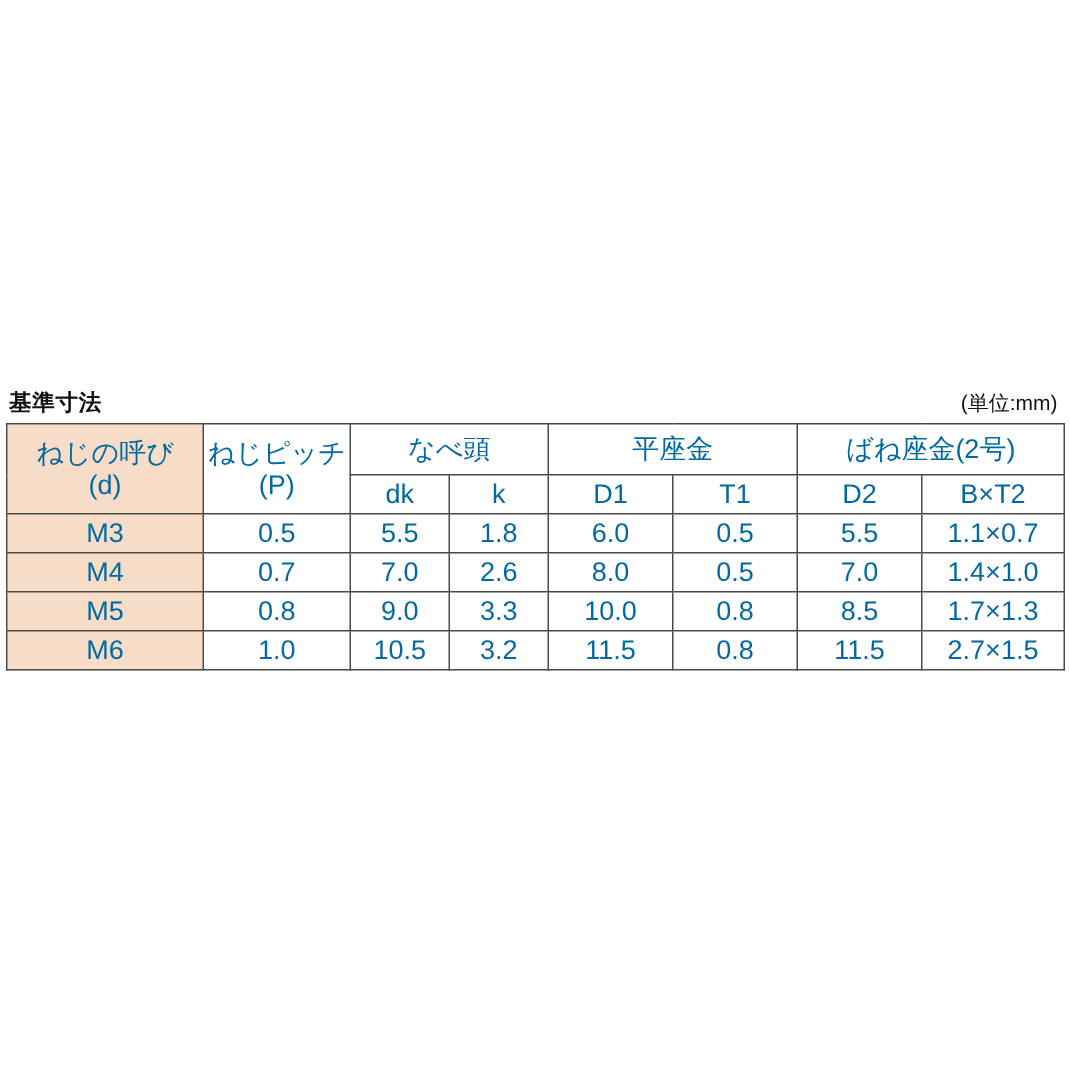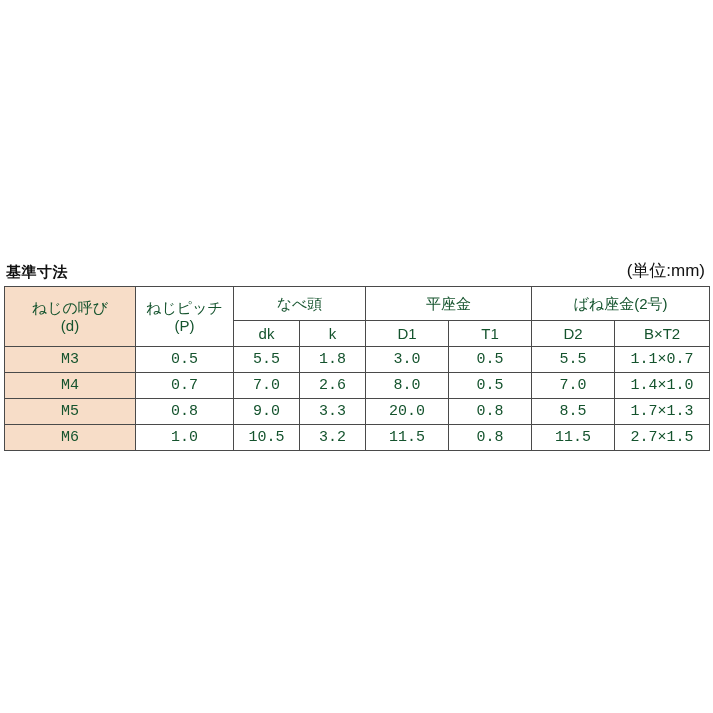--- a/index.html
+++ b/index.html
@@ -31,49 +31,48 @@
     align-items: flex-end;
     padding: 0 2px 4px 2px;
   }
   .caption-title {
     font-size: 15px;
     font-weight: bold;
     letter-spacing: 0.5px;
     color: #111;
   }
   .caption-unit {
-    font-size: 17px;
+    font-size: 14px;
     color: #111;
     padding-right: 2px;
   }
   table.spec {
     border-collapse: collapse;
     width: 705px;
     table-layout: fixed;
     background: #ffffff;
   }
   table.spec td, table.spec th {
     border: 1px solid #4a4a4a;
     font-weight: normal;
-    font-size: 15px;
+    font-size: 18px;
     text-align: center;
-    color: #14532d;
+    color: #0369a1;
     padding: 0;
     line-height: 1.15;
   }
   .hdr-top td, .hdr-top th {
     height: 33px;
   }
   .hdr-sub td, .hdr-sub th {
     height: 25px;
     font-size: 14px;
   }
   tbody tr td {
     height: 25px;
-    font-family: Liberation Mono, monospace;
   }
   .name-col {
     background: #f7ddc8;
   }
   .two-line {
     line-height: 1.12;
     font-size: 14.5px;
   }
   .two-line .l2 {
     display: block;
@@ -128,41 +127,41 @@
           <th>D2</th>
           <th>B×T2</th>
         </tr>
       </thead>
       <tbody>
         <tr>
           <td class="name-col">M3</td>
           <td>0.5</td>
           <td>5.5</td>
           <td>1.8</td>
-          <td>3.0</td>
+          <td>6.0</td>
           <td>0.5</td>
           <td>5.5</td>
           <td>1.1×0.7</td>
         </tr>
         <tr>
           <td class="name-col">M4</td>
           <td>0.7</td>
           <td>7.0</td>
           <td>2.6</td>
           <td>8.0</td>
           <td>0.5</td>
           <td>7.0</td>
           <td>1.4×1.0</td>
         </tr>
         <tr>
           <td class="name-col">M5</td>
           <td>0.8</td>
           <td>9.0</td>
           <td>3.3</td>
-          <td>20.0</td>
+          <td>10.0</td>
           <td>0.8</td>
           <td>8.5</td>
           <td>1.7×1.3</td>
         </tr>
         <tr>
           <td class="name-col">M6</td>
           <td>1.0</td>
           <td>10.5</td>
           <td>3.2</td>
           <td>11.5</td>

